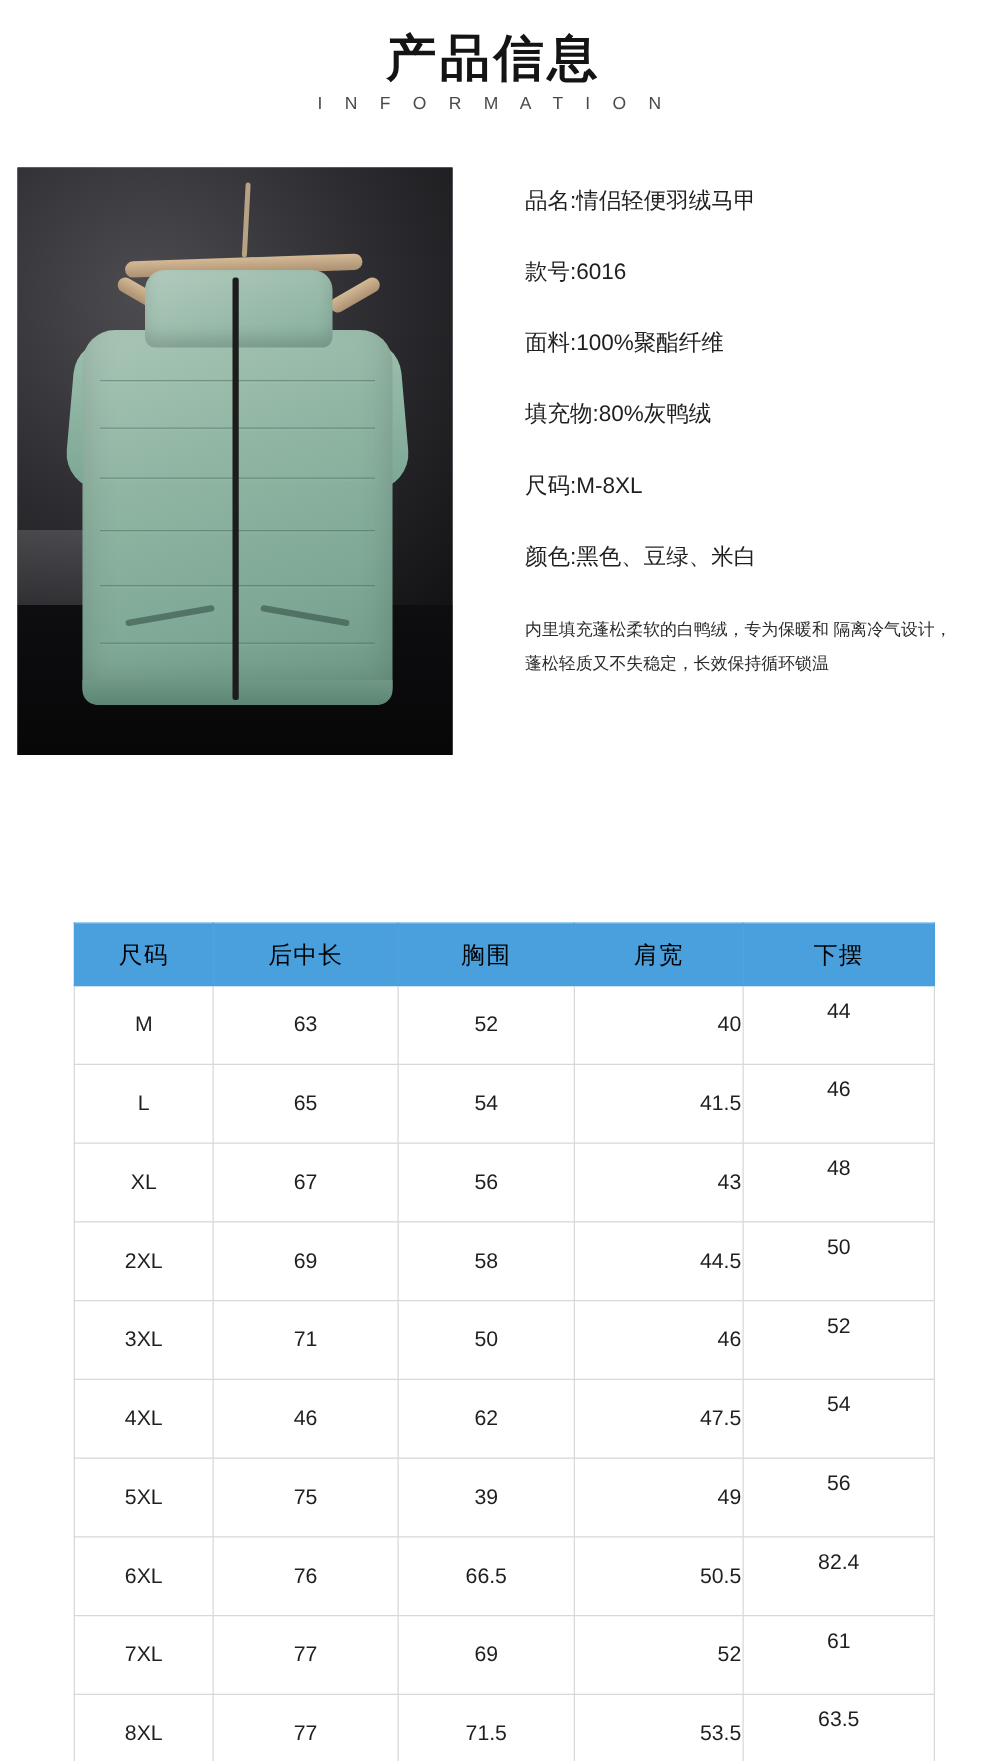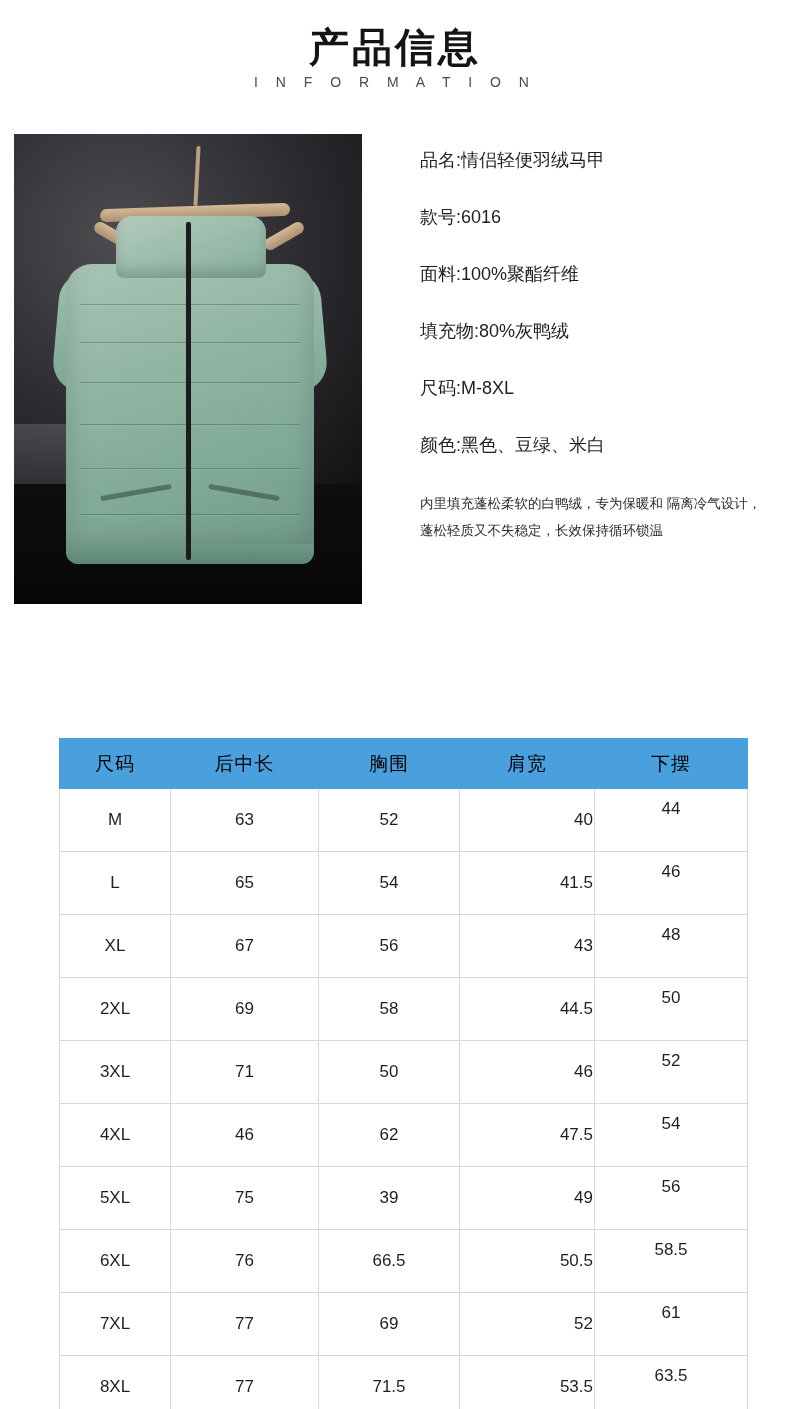--- a/index.html
+++ b/index.html
@@ -359,21 +359,21 @@
             <td class="c1">75</td>
             <td class="c2">39</td>
             <td class="c3">49</td>
             <td class="c4 last-col">56</td>
           </tr>
           <tr>
             <td class="c0">6XL</td>
             <td class="c1">76</td>
             <td class="c2">66.5</td>
             <td class="c3">50.5</td>
-            <td class="c4 last-col">58.5</td>
+            <td class="c4 last-col">82.4</td>
           </tr>
           <tr>
             <td class="c0">7XL</td>
             <td class="c1">77</td>
             <td class="c2">69</td>
             <td class="c3">52</td>
             <td class="c4 last-col">61</td>
           </tr>
           <tr>
             <td class="c0">8XL</td>

